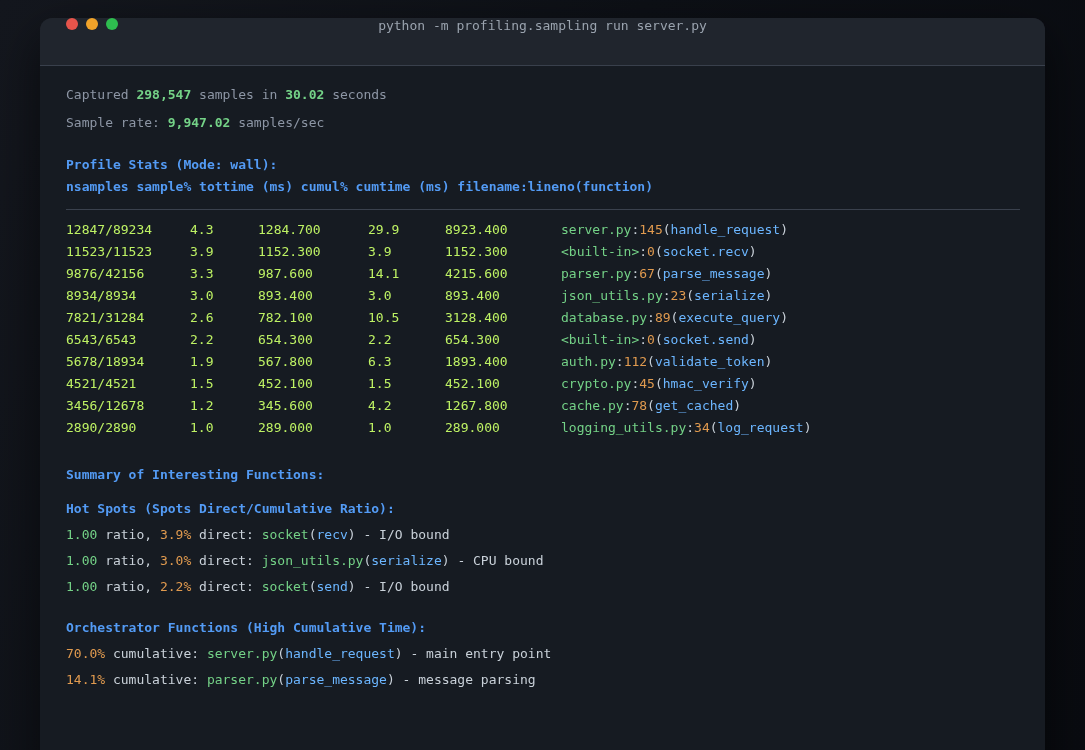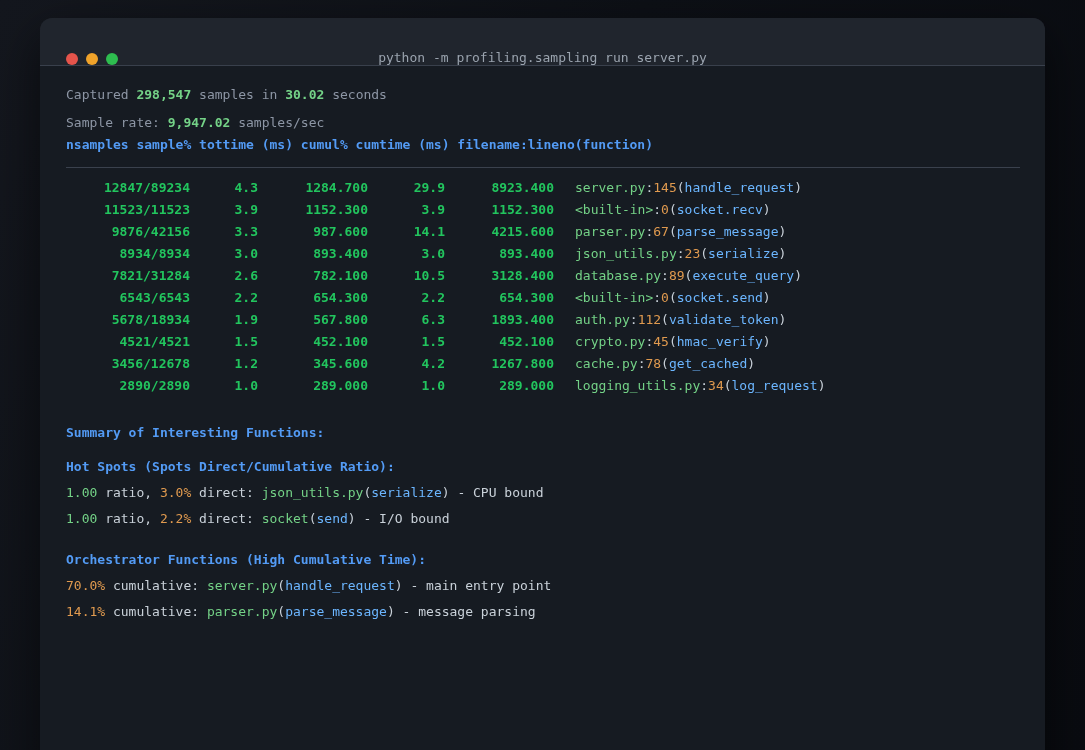--- a/index.html
+++ b/index.html
@@ -15,21 +15,21 @@
     background: #161b22;
     border-radius: 12px;
     box-shadow: 0 18px 50px rgba(0,0,0,0.55);
     overflow: hidden;
   }
   .titlebar {
     height: 48px;
     background: #20252d;
     border-bottom: 1px solid #39404c;
     display: flex;
-    align-items: flex-end;
+    align-items: flex-start;
     padding: 0 26px;
   }
   .lights { display: flex; gap: 8px; width: 90px; }
   .light { width: 12px; height: 12px; border-radius: 50%; }
   .light.red    { background: #e5544b; }
   .light.yellow { background: #f0a32a; }
   .light.green  { background: #2ebd4f; }
   .title {
     flex: 1;
     text-align: center;
@@ -50,24 +50,24 @@
   .t-green-b{ color: #74d287; font-weight: bold; }
   .t-blue   { color: #6cb6ff; }
   .t-head   { color: #539bf5; font-weight: bold; }
   .t-orange { color: #e09a4f; }
 
   .line-captured   { margin-top: 4px; }
   .line-rate       { margin-top: 6px; }
   .line-eff        { margin-top: 6px; }
   .profile-title   { margin-top: 20px; }
   .table-divider   { border: none; border-top: 1px solid #3a414d; margin: 11px 0 9px 0; }
-  .c { display: inline-block; text-align: right; color: #22c55e; font-weight: bold; }
+  .c { display: inline-block; text-align: left; color: #bef264; }
   .c1 { width: 124px; } .c2 { width: 68px; } .c3 { width: 110px; }
   .c4 { width: 77px; }  .c5 { width: 109px; }
-  .loc { margin-left: 21px; }
+  .loc { margin-left: 7px; }
   .summary-title   { margin-top: 25px; }
   .hotspots-title  { margin-top: 12px; }
   .hot-item        { margin-top: 4px; }
   .orch-title      { margin-top: 19px; }
   .orch-item       { margin-top: 4px; }
 </style>
 </head>
 <body>
 
 <div class="window">
@@ -92,38 +92,47 @@
       <span class="t-dim">seconds</span>
     </div>
 
     <div class="line-rate">
       <span class="t-dim">Sample rate:</span>
       <span class="t-green-b">9,947.02</span>
       <span class="t-dim">samples/sec</span>
     </div>
 
 
+    <div class="profile-title t-head">Profile Stats (Mode: wall):</div>
     <div class="t-head">nsamples sample% tottime (ms) cumul% cumtime (ms) filename:lineno(function)</div>
     <hr class="table-divider">
 
     <div class="row"><span class="c c1">12847/89234</span><span class="c c2">4.3</span><span class="c c3">1284.700</span><span class="c c4">29.9</span><span class="c c5">8923.400</span><span class="loc"><span class="t-green">server.py</span><span class="t-light">:</span><span class="t-orange">145</span><span class="t-light">(</span><span class="t-blue">handle_request</span><span class="t-light">)</span></span></div>
     <div class="row"><span class="c c1">11523/11523</span><span class="c c2">3.9</span><span class="c c3">1152.300</span><span class="c c4">3.9</span><span class="c c5">1152.300</span><span class="loc"><span class="t-green">&lt;built-in&gt;</span><span class="t-light">:</span><span class="t-orange">0</span><span class="t-light">(</span><span class="t-blue">socket.recv</span><span class="t-light">)</span></span></div>
     <div class="row"><span class="c c1">9876/42156</span><span class="c c2">3.3</span><span class="c c3">987.600</span><span class="c c4">14.1</span><span class="c c5">4215.600</span><span class="loc"><span class="t-green">parser.py</span><span class="t-light">:</span><span class="t-orange">67</span><span class="t-light">(</span><span class="t-blue">parse_message</span><span class="t-light">)</span></span></div>
     <div class="row"><span class="c c1">8934/8934</span><span class="c c2">3.0</span><span class="c c3">893.400</span><span class="c c4">3.0</span><span class="c c5">893.400</span><span class="loc"><span class="t-green">json_utils.py</span><span class="t-light">:</span><span class="t-orange">23</span><span class="t-light">(</span><span class="t-blue">serialize</span><span class="t-light">)</span></span></div>
     <div class="row"><span class="c c1">7821/31284</span><span class="c c2">2.6</span><span class="c c3">782.100</span><span class="c c4">10.5</span><span class="c c5">3128.400</span><span class="loc"><span class="t-green">database.py</span><span class="t-light">:</span><span class="t-orange">89</span><span class="t-light">(</span><span class="t-blue">execute_query</span><span class="t-light">)</span></span></div>
     <div class="row"><span class="c c1">6543/6543</span><span class="c c2">2.2</span><span class="c c3">654.300</span><span class="c c4">2.2</span><span class="c c5">654.300</span><span class="loc"><span class="t-green">&lt;built-in&gt;</span><span class="t-light">:</span><span class="t-orange">0</span><span class="t-light">(</span><span class="t-blue">socket.send</span><span class="t-light">)</span></span></div>
     <div class="row"><span class="c c1">5678/18934</span><span class="c c2">1.9</span><span class="c c3">567.800</span><span class="c c4">6.3</span><span class="c c5">1893.400</span><span class="loc"><span class="t-green">auth.py</span><span class="t-light">:</span><span class="t-orange">112</span><span class="t-light">(</span><span class="t-blue">validate_token</span><span class="t-light">)</span></span></div>
     <div class="row"><span class="c c1">4521/4521</span><span class="c c2">1.5</span><span class="c c3">452.100</span><span class="c c4">1.5</span><span class="c c5">452.100</span><span class="loc"><span class="t-green">crypto.py</span><span class="t-light">:</span><span class="t-orange">45</span><span class="t-light">(</span><span class="t-blue">hmac_verify</span><span class="t-light">)</span></span></div>
     <div class="row"><span class="c c1">3456/12678</span><span class="c c2">1.2</span><span class="c c3">345.600</span><span class="c c4">4.2</span><span class="c c5">1267.800</span><span class="loc"><span class="t-green">cache.py</span><span class="t-light">:</span><span class="t-orange">78</span><span class="t-light">(</span><span class="t-blue">get_cached</span><span class="t-light">)</span></span></div>
     <div class="row"><span class="c c1">2890/2890</span><span class="c c2">1.0</span><span class="c c3">289.000</span><span class="c c4">1.0</span><span class="c c5">289.000</span><span class="loc"><span class="t-green">logging_utils.py</span><span class="t-light">:</span><span class="t-orange">34</span><span class="t-light">(</span><span class="t-blue">log_request</span><span class="t-light">)</span></span></div>
 
     <div class="summary-title t-head">Summary of Interesting Functions:</div>
 
     <div class="hotspots-title t-head">Hot Spots (Spots Direct/Cumulative Ratio):</div>
 
+    <div class="hot-item">
+      <span class="t-green">1.00</span>
+      <span class="t-light">ratio,</span>
+      <span class="t-orange">3.9%</span>
+      <span class="t-light">direct:</span>
+      <span><span class="t-green">socket</span><span class="t-light">(</span><span class="t-blue">recv</span><span class="t-light">)</span></span>
+      <span class="t-light">- I/O bound</span>
+    </div>
     <div class="hot-item">
       <span class="t-green">1.00</span>
       <span class="t-light">ratio,</span>
       <span class="t-orange">3.0%</span>
       <span class="t-light">direct:</span>
       <span><span class="t-green">json_utils.py</span><span class="t-light">(</span><span class="t-blue">serialize</span><span class="t-light">)</span></span>
       <span class="t-light">- CPU bound</span>
     </div>
     <div class="hot-item">
       <span class="t-green">1.00</span>

